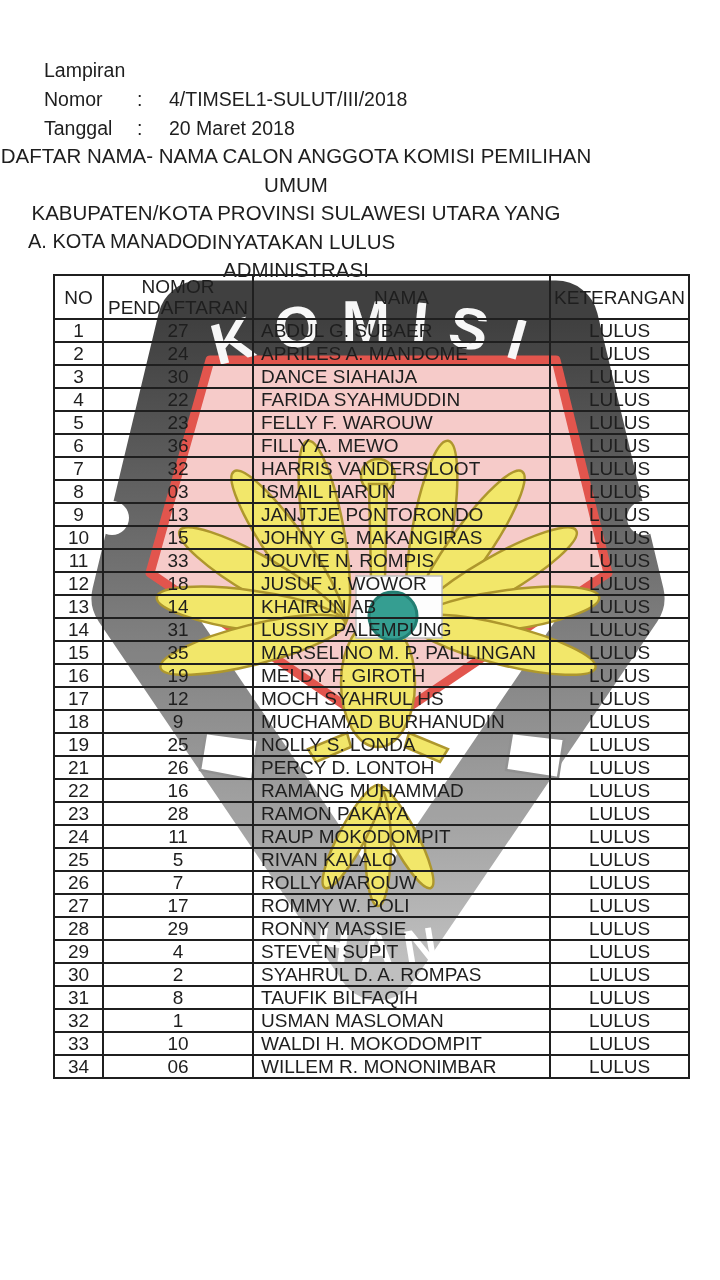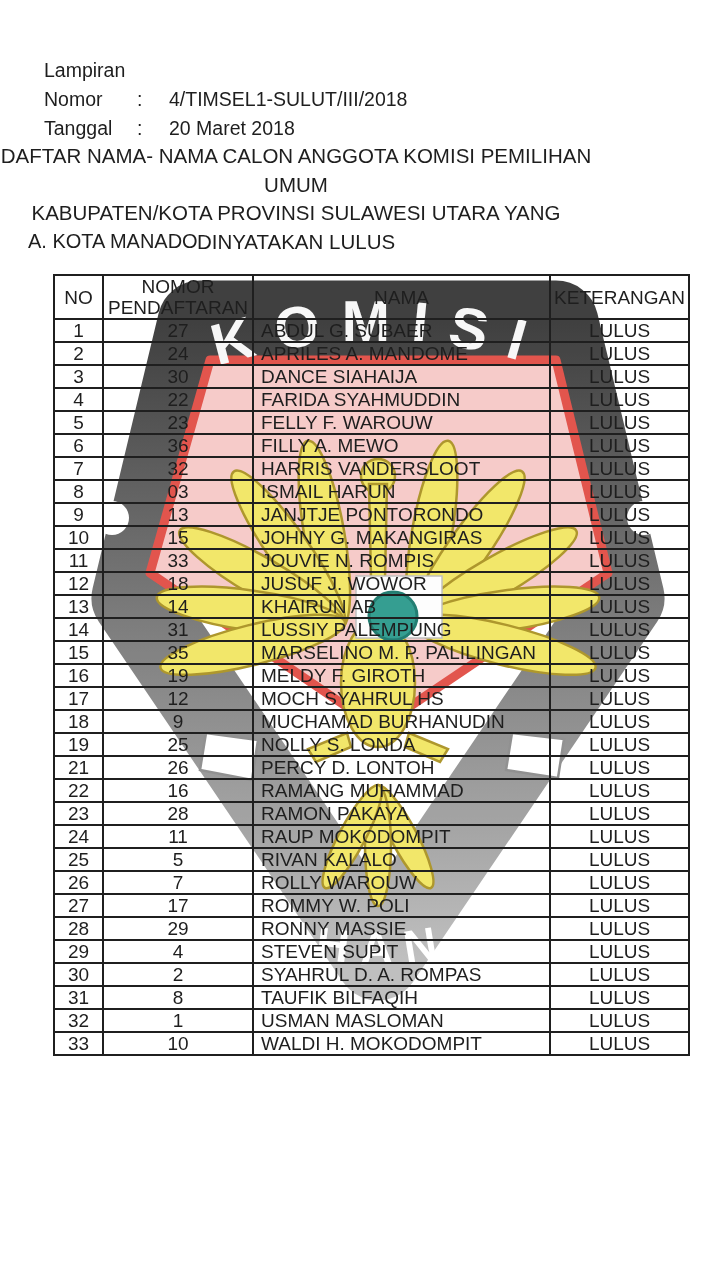--- a/index.html
+++ b/index.html
@@ -120,20 +120,21 @@
     <div class="meta-row">
       <span class="meta-label">Tanggal</span>
       <span class="meta-sep">:</span>
       <span class="meta-value">20 Maret 2018</span>
     </div>
   </div>
 
   <div class="title">
     <div>DAFTAR NAMA- NAMA CALON ANGGOTA KOMISI PEMILIHAN UMUM</div>
     <div>KABUPATEN/KOTA PROVINSI SULAWESI UTARA YANG DINYATAKAN LULUS</div>
+    <div>ADMINISTRASI</div>
   </div>
 
   <div class="section">A. KOTA MANADO</div>
 
   <table class="tbl">
     <colgroup>
       <col style="width:49px">
       <col style="width:150px">
       <col style="width:297px">
       <col style="width:139px">
@@ -332,16 +333,22 @@
           <td>1</td>
           <td class="name">USMAN MASLOMAN</td>
           <td>LULUS</td>
         </tr>
         <tr>
           <td>33</td>
           <td>10</td>
           <td class="name">WALDI H. MOKODOMPIT</td>
           <td>LULUS</td>
         </tr>
+        <tr>
+          <td>34</td>
+          <td>06</td>
+          <td class="name">WILLEM R. MONONIMBAR</td>
+          <td>LULUS</td>
+        </tr>
       </tbody>
   </table>
 
 </div>
 
 </body></html>

